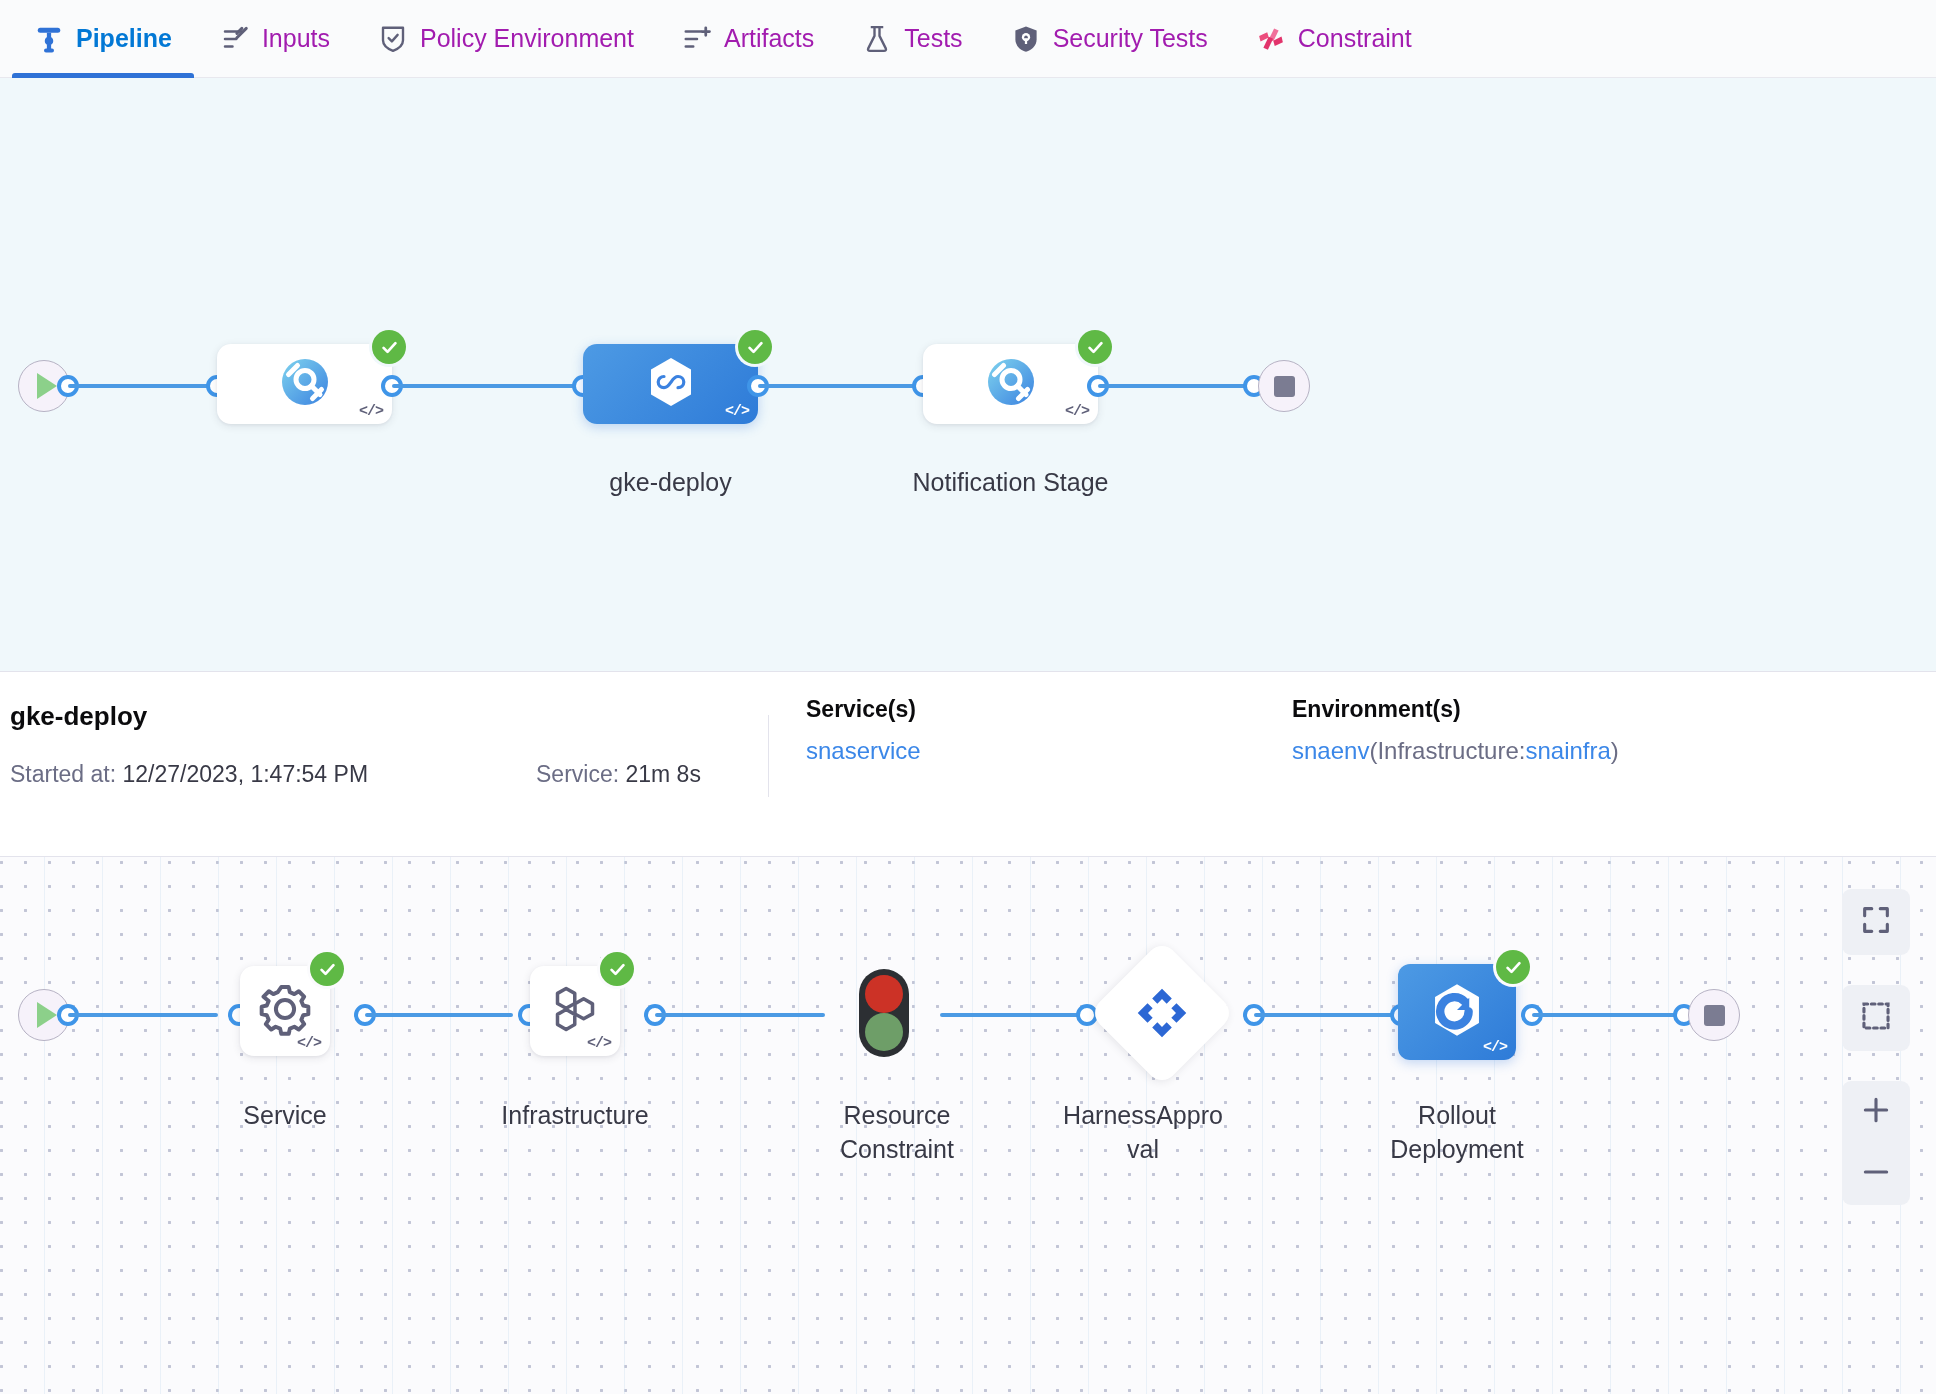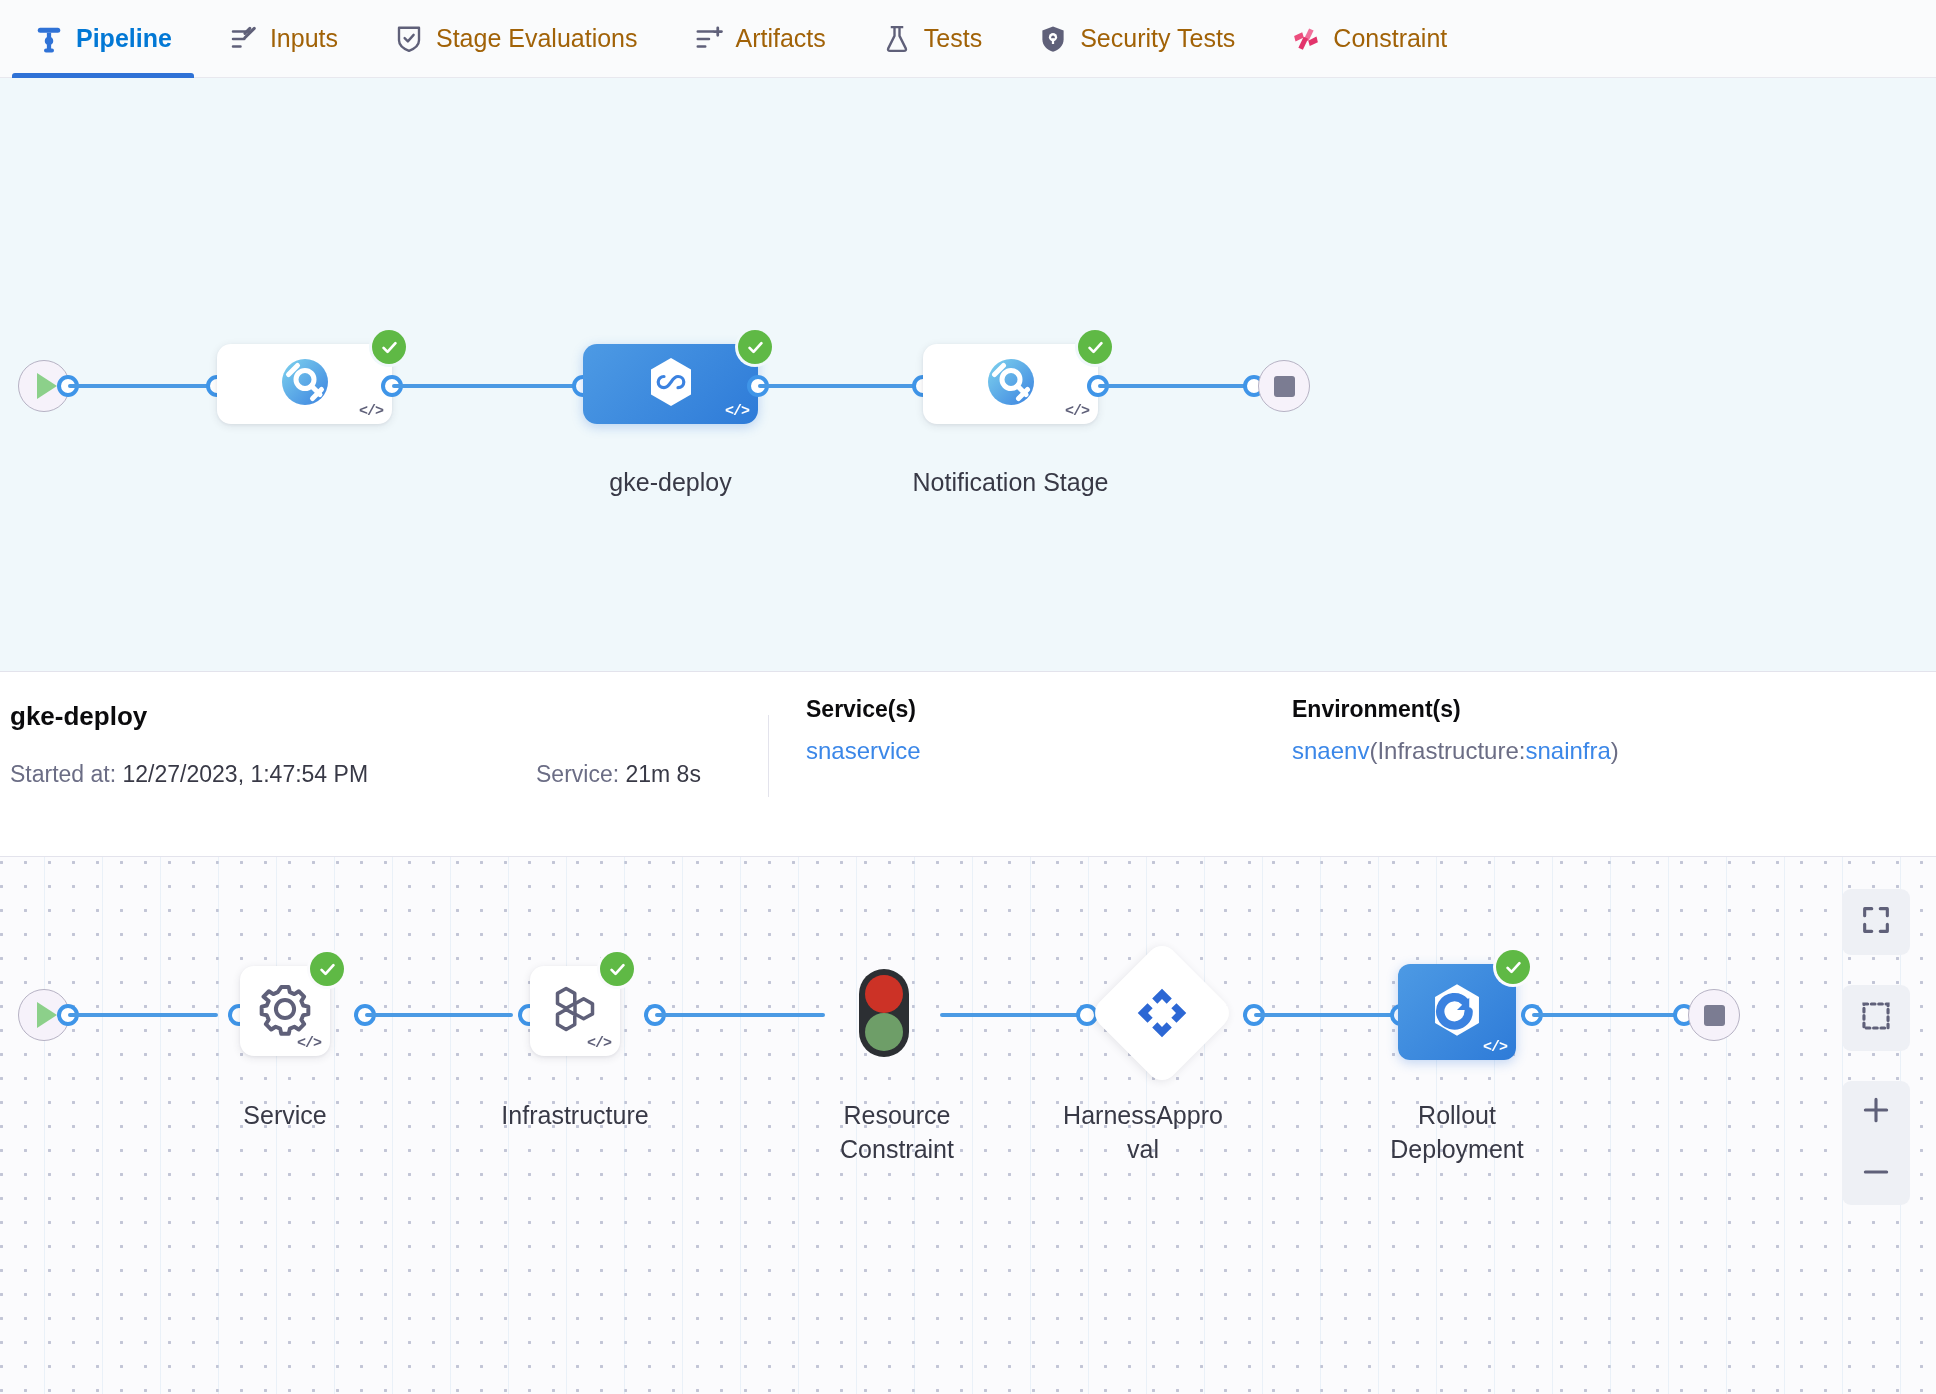--- a/index.html
+++ b/index.html
@@ -13,30 +13,30 @@
 
   
   .tabbar{
     position:relative;
     height:78px;
     background:#fafbfc;
     border-bottom:1px solid #e8e8ee;
     display:flex;
     align-items:center;
     padding-left:12px;
-    gap:12px;
+    gap:4px;
   }
   .tab{
     display:flex;
     align-items:center;
     gap:12px;
     height:78px;
     padding:0 22px;
     font-size:25px;
-    color:#a16207;
+    color:#a21caf;
     cursor:pointer;
     position:relative;
     white-space:nowrap;
   }
   .tab.active{ color:#0278d5; font-weight:600; }
   .tab.active::after{
     content:"";
     position:absolute;
     left:0; right:0; bottom:0;
     height:5px;
@@ -216,21 +216,21 @@
     <span>Inputs</span>
   </div>
 
   <div class="tab">
     <span class="ico">
       <svg viewBox="0 0 24 24" width="30" height="30" fill="none" stroke="#5f6079" stroke-width="1.9" stroke-linejoin="round">
         <path d="M4 3h16v10c0 5-5.2 7.4-8 8.5C9.2 20.4 4 18 4 13V3z"></path>
         <path d="M8.5 11.3l2.6 2.6 4.6-5.2" stroke-linecap="round"></path>
       </svg>
     </span>
-    <span>Stage Evaluations</span>
+    <span>Policy Environment</span>
   </div>
 
   <div class="tab">
     <span class="ico">
       <svg viewBox="0 0 24 24" width="30" height="30" fill="none" stroke="#5f6079" stroke-width="2" stroke-linecap="round">
         <path d="M3 6h12M3 12h9M3 18h6"></path>
         <path d="M19 3v6M16 6h6" stroke-width="2.2"></path>
       </svg>
     </span>
     <span>Artifacts</span>

